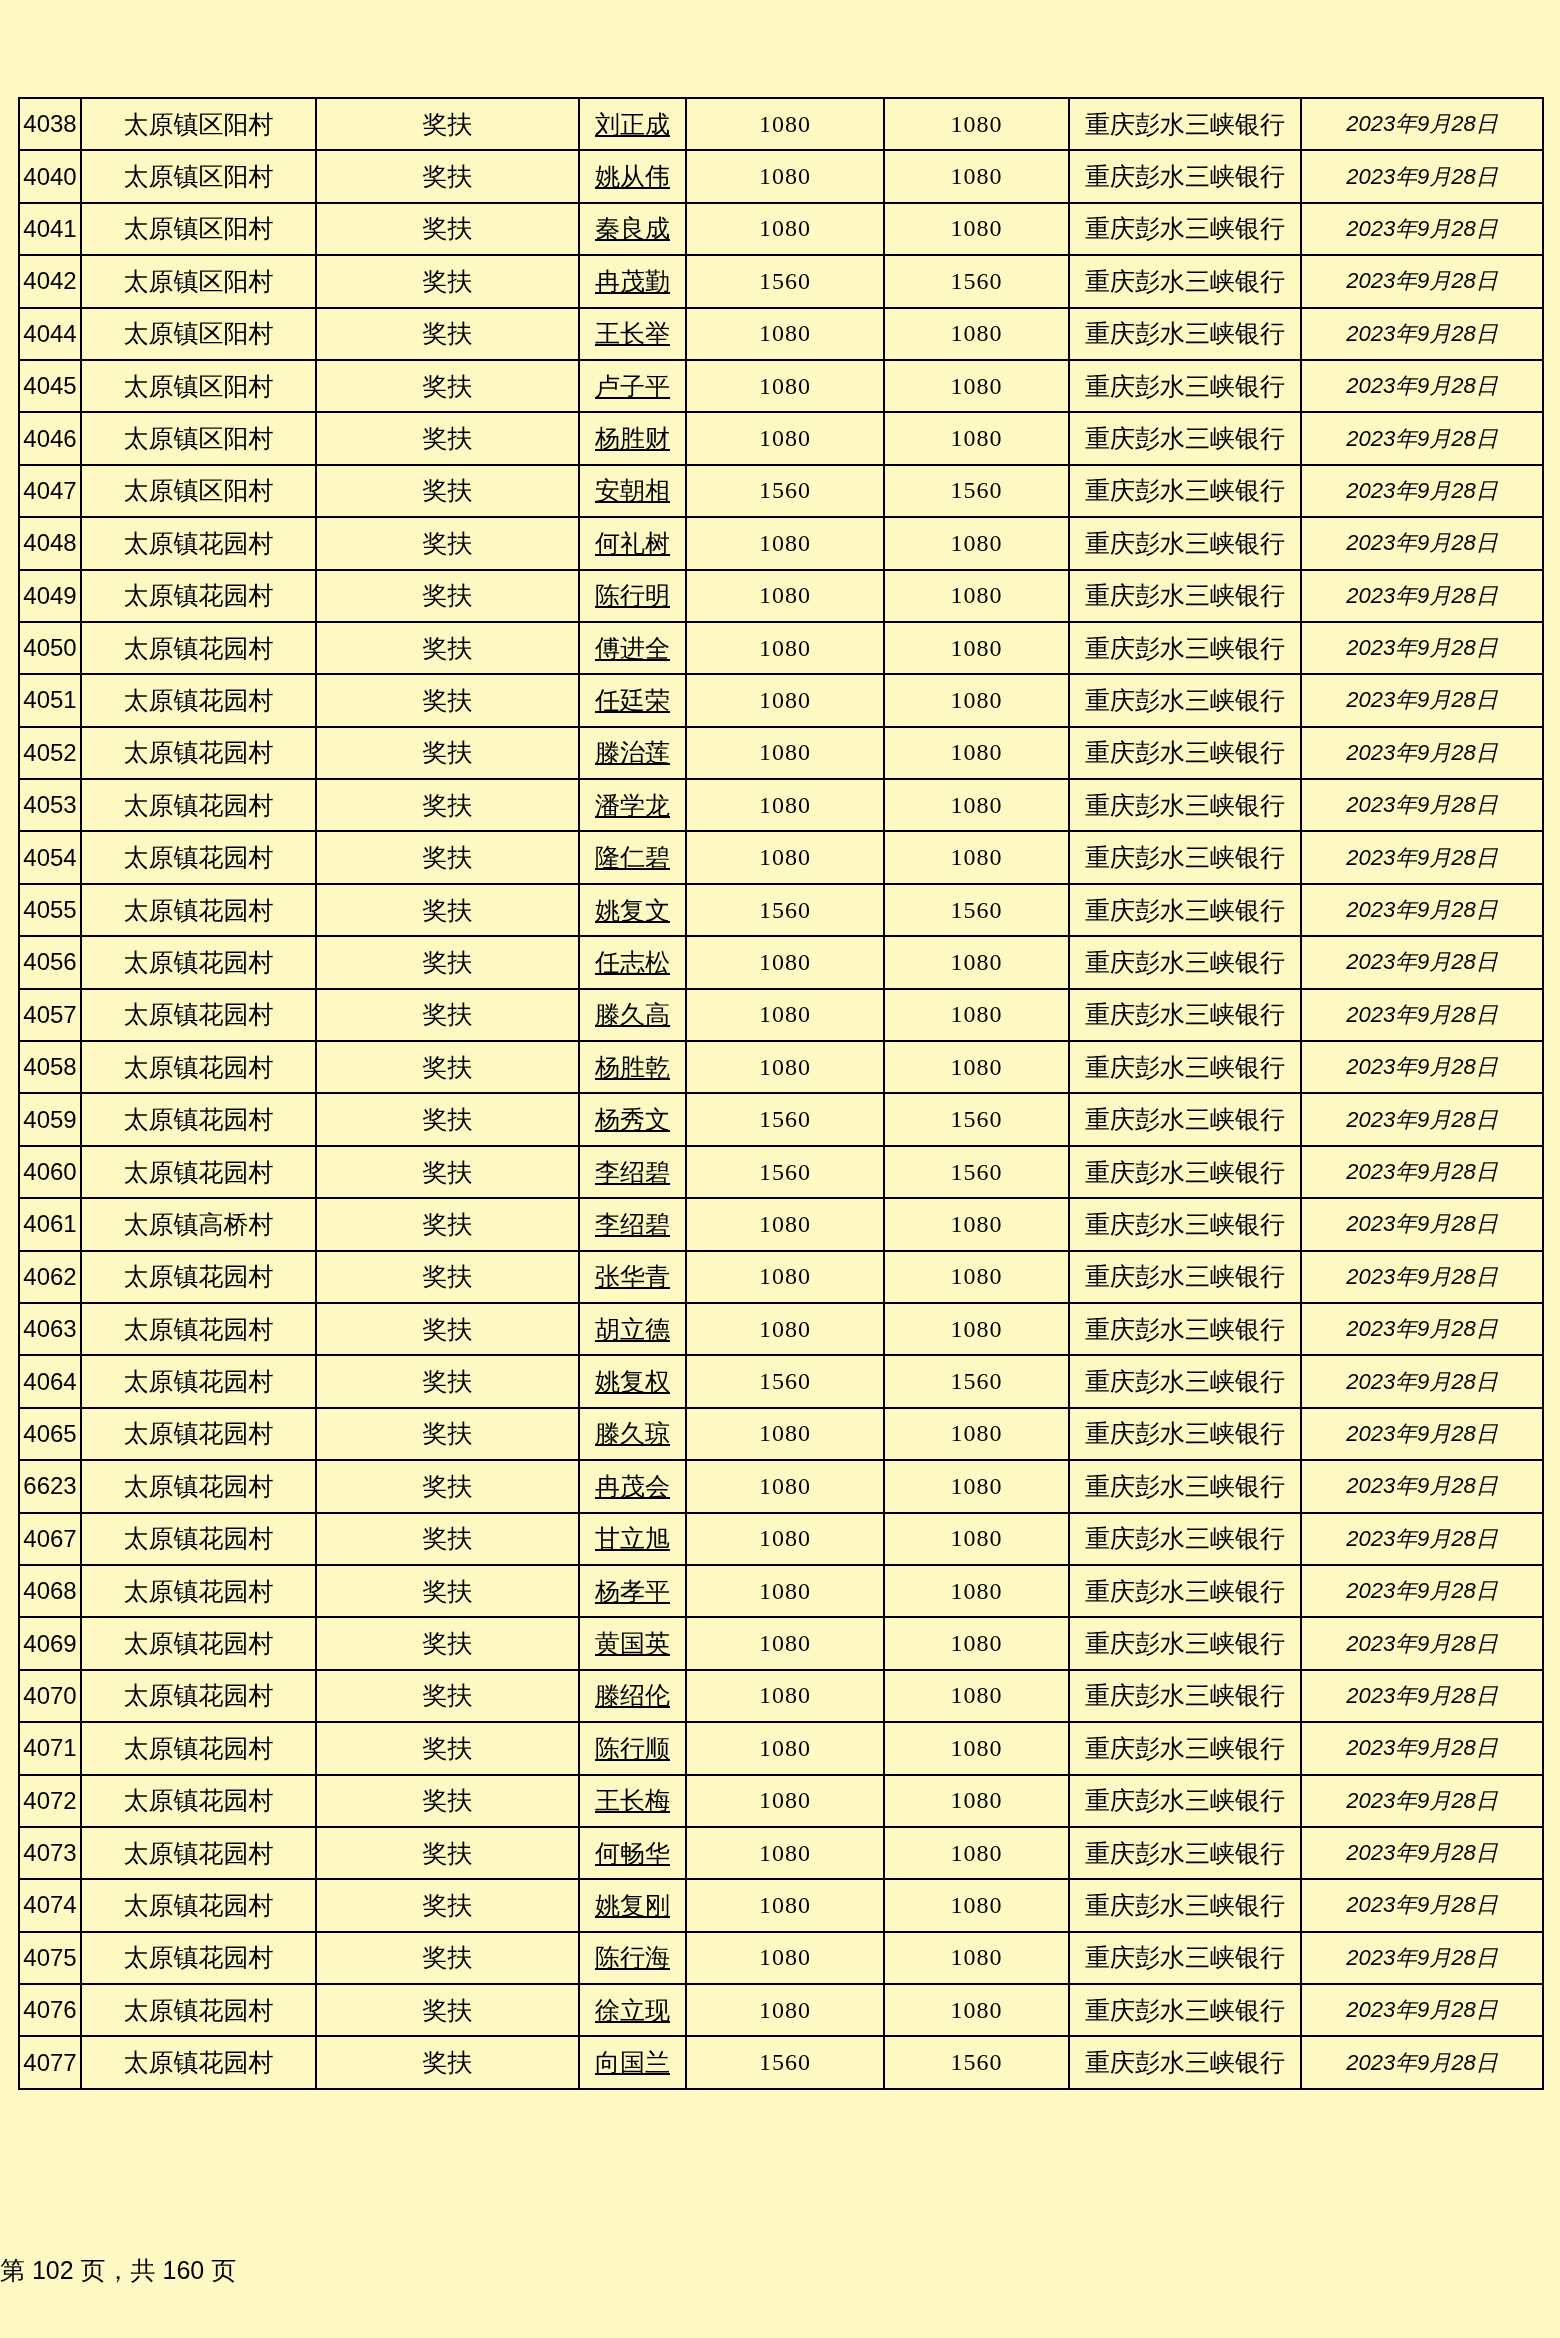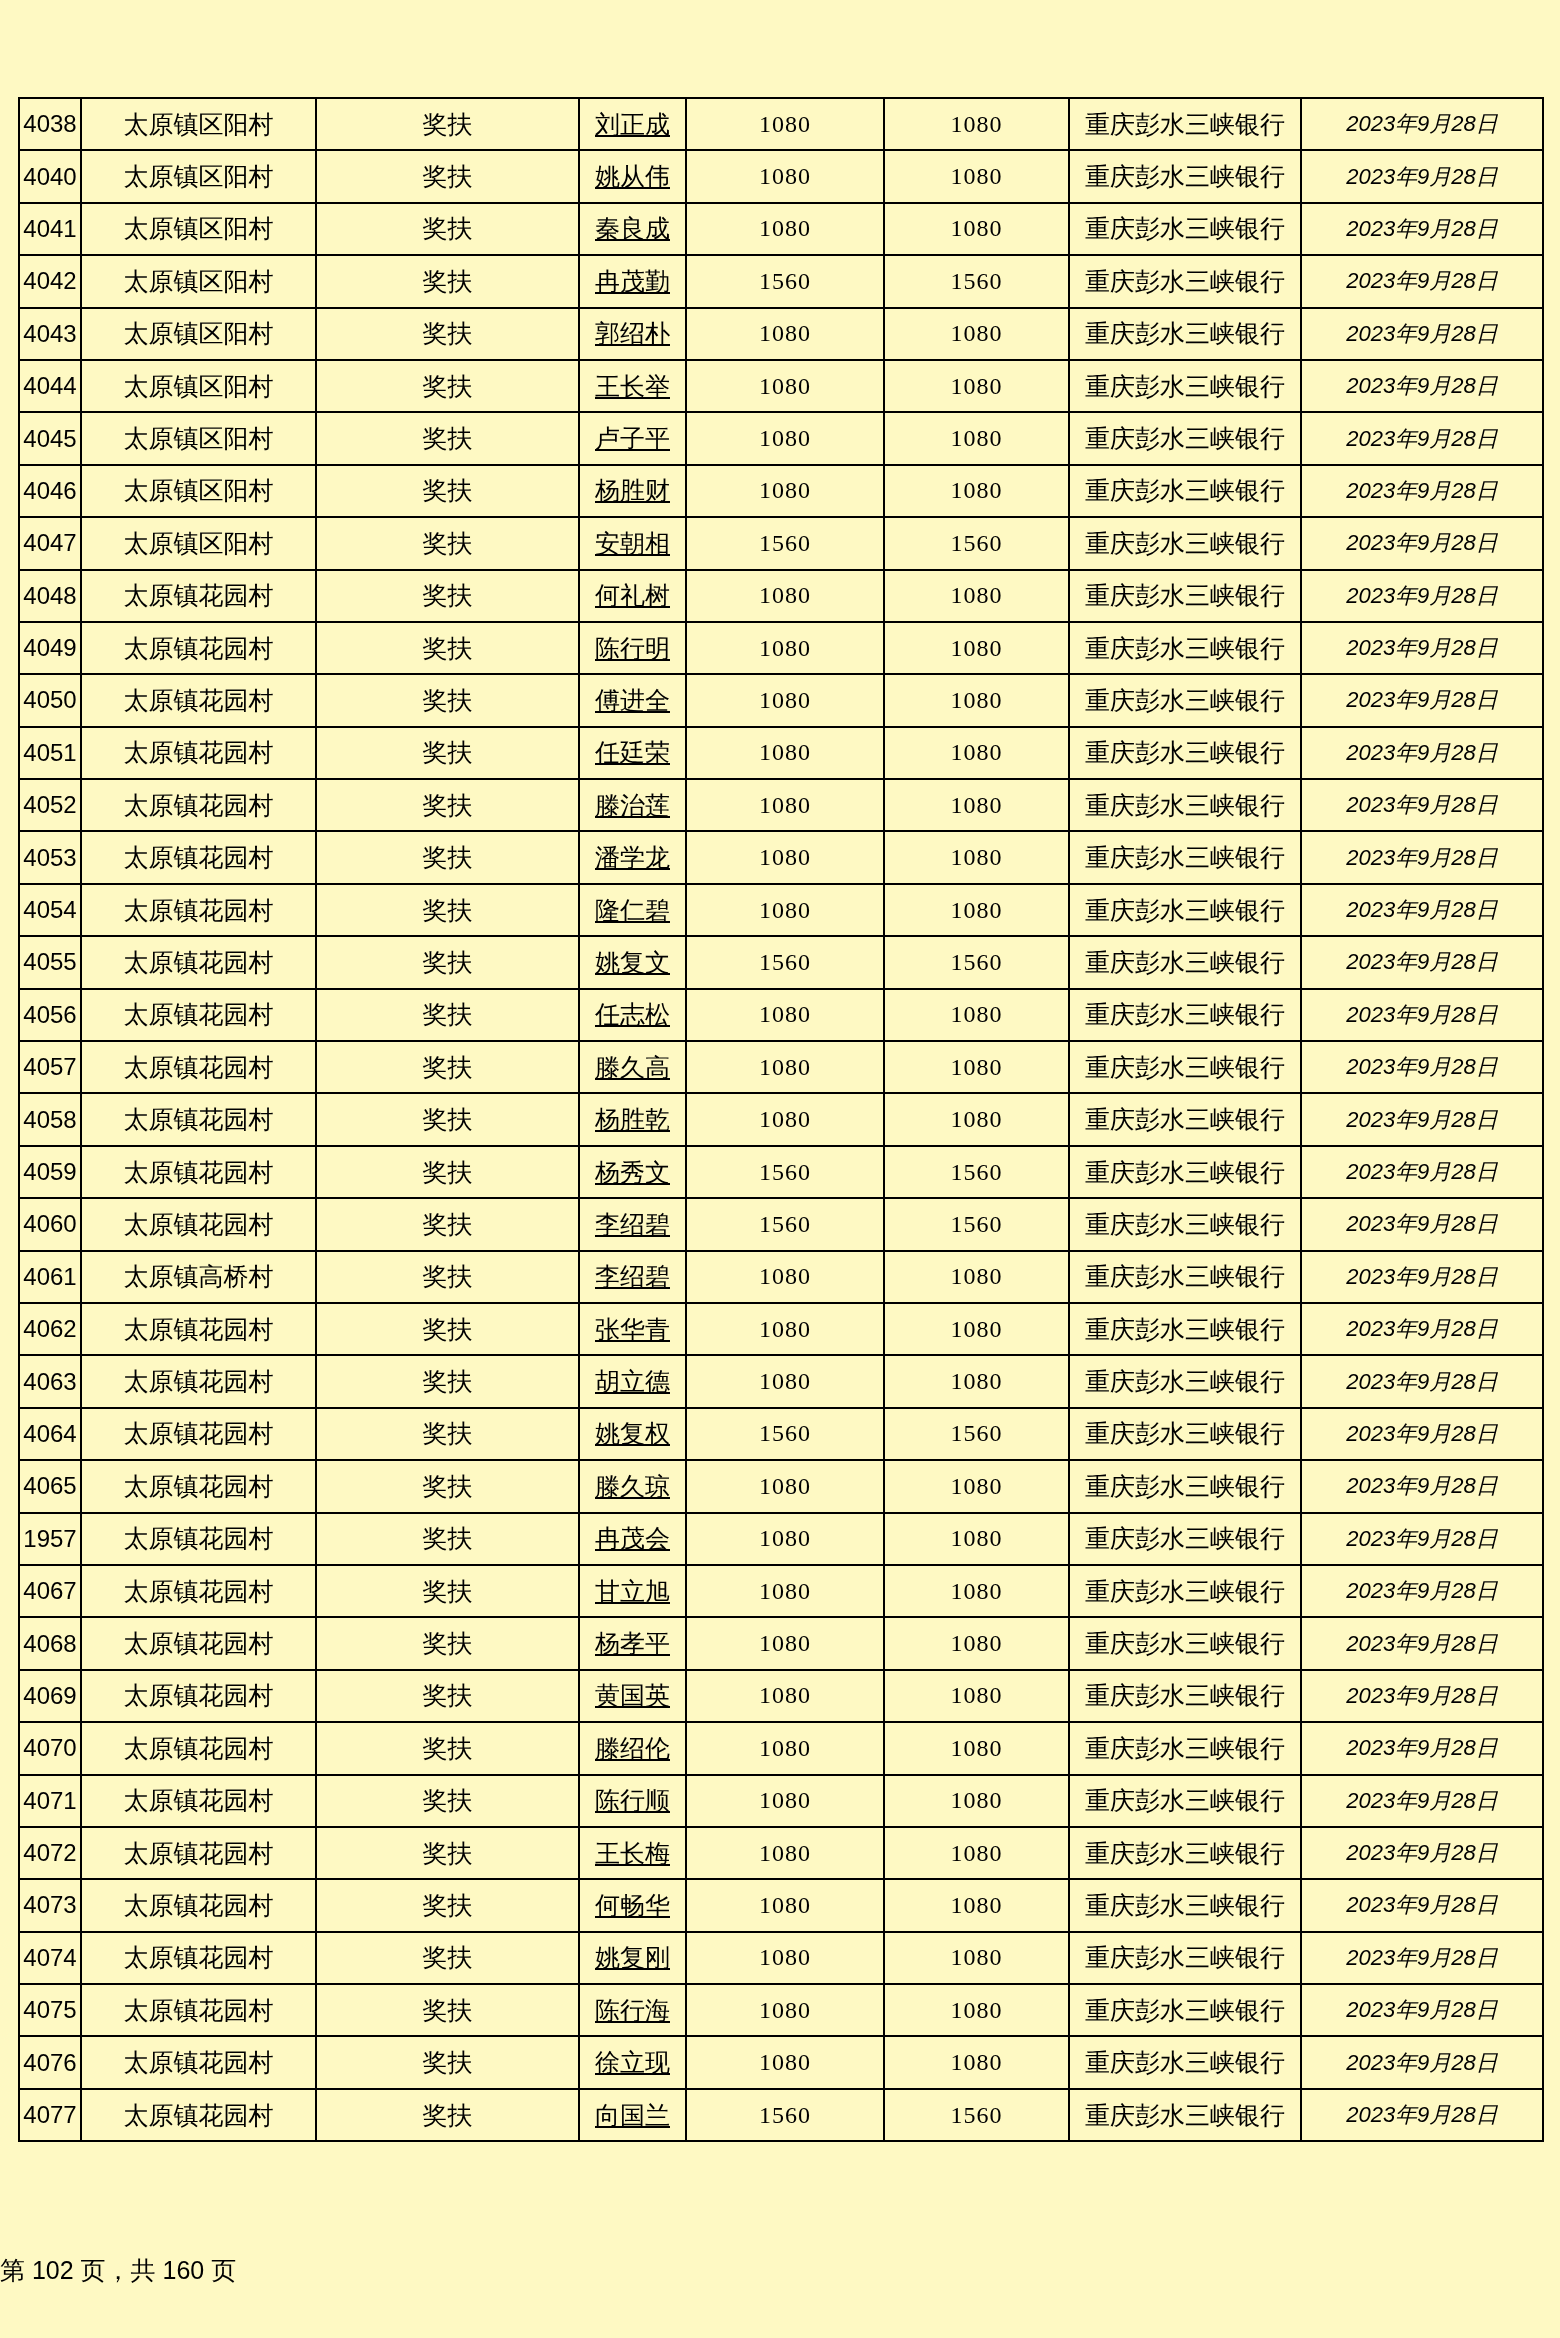--- a/index.html
+++ b/index.html
@@ -122,30 +122,20 @@
     <td class="sans c-id">4042</td>
     <td class="sans">太原镇区阳村</td>
     <td class="sans">奖扶</td>
     <td class="serif c-name">冉茂勤</td>
     <td class="serif c-amt">1560</td>
     <td class="serif c-amt">1560</td>
     <td class="serif">重庆彭水三峡银行</td>
     <td class="sans c-date">2023年9月28日</td>
   </tr>
 
-  <tr>
-    <td class="sans c-id">4043</td>
-    <td class="sans">太原镇区阳村</td>
-    <td class="sans">奖扶</td>
-    <td class="serif c-name">郭绍朴</td>
-    <td class="serif c-amt">1080</td>
-    <td class="serif c-amt">1080</td>
-    <td class="serif">重庆彭水三峡银行</td>
-    <td class="sans c-date">2023年9月28日</td>
-  </tr>
 
   <tr>
     <td class="sans c-id">4044</td>
     <td class="sans">太原镇区阳村</td>
     <td class="sans">奖扶</td>
     <td class="serif c-name">王长举</td>
     <td class="serif c-amt">1080</td>
     <td class="serif c-amt">1080</td>
     <td class="serif">重庆彭水三峡银行</td>
     <td class="sans c-date">2023年9月28日</td>
@@ -376,21 +366,21 @@
     <td class="sans">太原镇花园村</td>
     <td class="sans">奖扶</td>
     <td class="serif c-name">滕久琼</td>
     <td class="serif c-amt">1080</td>
     <td class="serif c-amt">1080</td>
     <td class="serif">重庆彭水三峡银行</td>
     <td class="sans c-date">2023年9月28日</td>
   </tr>
 
   <tr>
-    <td class="sans c-id">1957</td>
+    <td class="sans c-id">6623</td>
     <td class="sans">太原镇花园村</td>
     <td class="sans">奖扶</td>
     <td class="serif c-name">冉茂会</td>
     <td class="serif c-amt">1080</td>
     <td class="serif c-amt">1080</td>
     <td class="serif">重庆彭水三峡银行</td>
     <td class="sans c-date">2023年9月28日</td>
   </tr>
 
   <tr>

